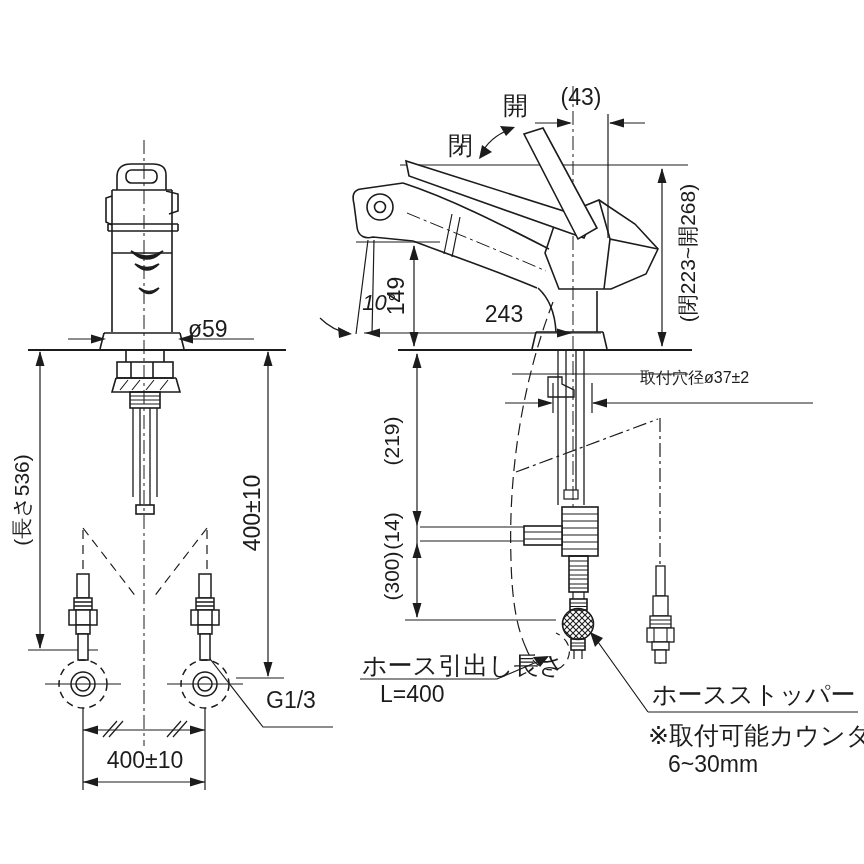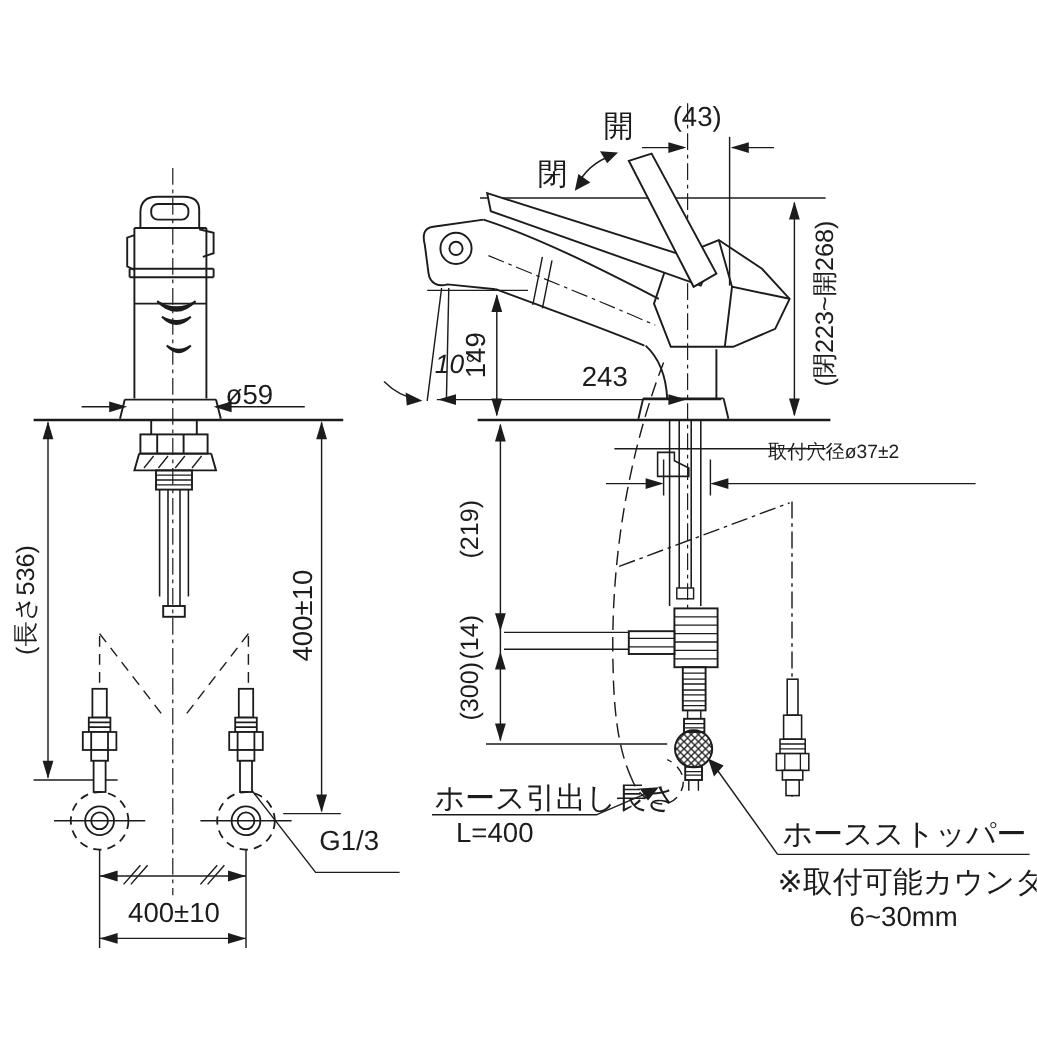--- a/index.html
+++ b/index.html
@@ -205,16 +205,16 @@
   <div class="lbl sm v" style="left:392px;top:576px;">(300)</div>
   <div class="lbl num" style="left:188px;top:317px;">ø59</div>
   <div class="lbl sm v" style="left:22px;top:500px;">(長さ536)</div>
   <div class="lbl num v" style="left:252px;top:513px;">400±10</div>
   <div class="lbl num" style="left:266px;top:688px;">G1/3</div>
   <div class="lbl num c" style="left:145px;top:760px;">400±10</div>
   <div class="lbl jp" style="left:362px;top:652px;">ホース引出し長さ</div>
   <div class="lbl num" style="left:380px;top:682px;">L=400</div>
   <div class="lbl jp" style="left:652px;top:684px;font-family:Liberation Mono, monospace;">ホースストッパー</div>
   <div class="lbl jp" style="left:648px;top:722px;">※取付可能カウンター厚さ</div>
-  <div class="lbl num" style="left:668px;top:752px;margin-left:40px;">6~30mm</div>
+  <div class="lbl num" style="left:668px;top:752px;">6~30mm</div>
 </div>
 
 </div>
 
 </body></html>

